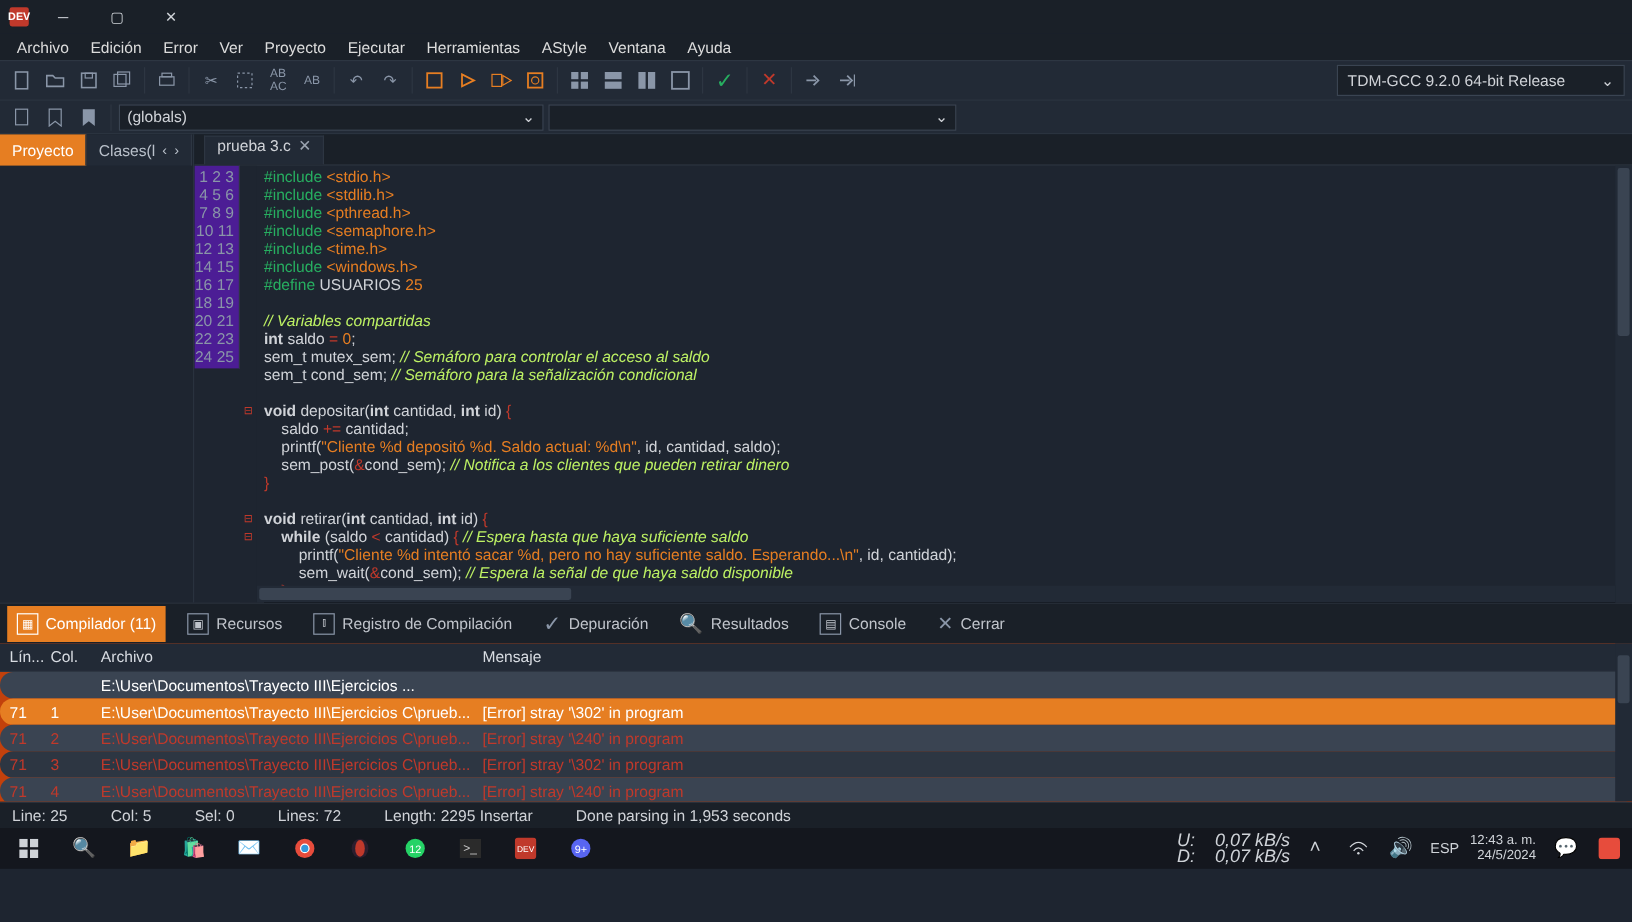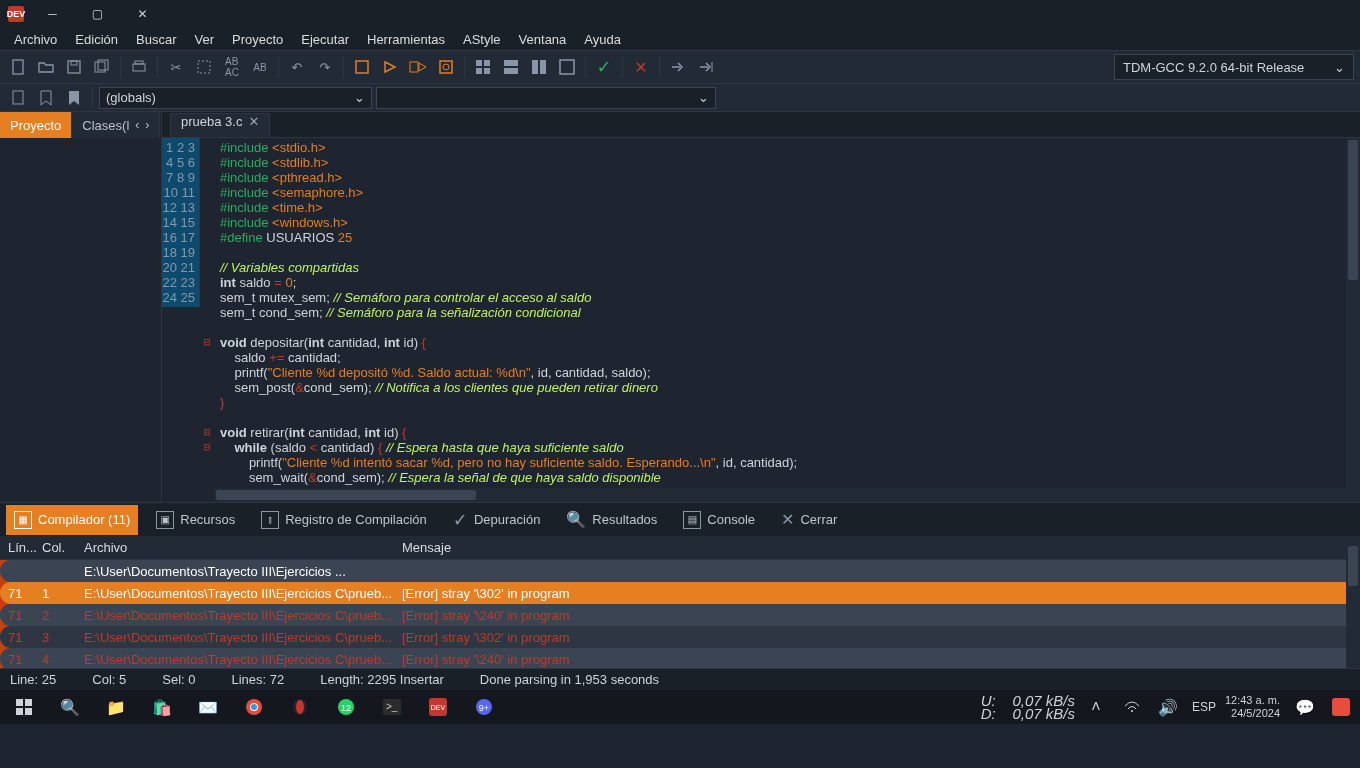--- a/index.html
+++ b/index.html
@@ -11,34 +11,34 @@
 .menubar { height:22px; background:#1a2028; display:flex; align-items:center; padding:0 6px; gap:2px; }
 .menubar .mitem { padding:2px 8px; font-size:13px; color:#dcdcdc; }
 .toolbar { height:34px; background:#222a36; border-top:1px solid #2d3642; border-bottom:1px solid #2d3642; display:flex; align-items:center; padding:0 6px; gap:4px; }
 .tbtn { width:24px; height:24px; display:flex; align-items:center; justify-content:center; color:#8a96a8; }
 .tbtn.orange { color:#e67e22; }
 .tbtn.green { color:#27ae60; }
 .tbtn.red { color:#c0392b; }
 .tbar-sep { width:1px; height:22px; background:#2d3642; margin:0 2px; }
 .compiler-select { margin-left:auto; height:26px; width:240px; background:#1a2028; border:1px solid #3a4452; color:#d0d3d8; display:flex; align-items:center; padding:0 8px; font-size:13px; justify-content:space-between; }
 .toolbar2 { height:28px; background:#222a36; border-bottom:1px solid #2d3642; display:flex; align-items:center; padding:0 6px; gap:4px; }
-.globals-sel { display:flex; align-items:center; background:#1a2028; border:1px solid #3a4452; height:22px; padding:0 6px; color:#d0d3d8; width:273px; justify-content:space-between; }
+.globals-sel { display:flex; align-items:center; background:#1a2028; border:1px solid #3a4452; height:22px; padding:0 6px; color:#d0d3d8; width:354px; justify-content:space-between; }
 .globals-sel2 { width:340px; }
 .main-row { display:flex; height:calc(100% - 28px - 22px - 34px - 28px - 210px - 22px - 34px); }
 .sidepanel { width:162px; background:#1e2530; border-right:1px solid #2d3642; }
 .sidetabs { height:26px; display:flex; align-items:center; }
 .sidetab { height:26px; padding:0 10px; display:flex; align-items:center; font-size:13px; color:#b9c0ca; background:#222a36; border-right:1px solid #2d3642; }
 .sidetab.active { background:#e67e22; color:#fff; }
 .sidetab .chev { margin-left:6px; font-size:12px; }
 .editor-area { flex:1; display:flex; flex-direction:column; background:#1e2530; }
 .file-tabs { height:26px; display:flex; align-items:center; background:#1a2028; border-bottom:1px solid #2d3642; padding-left:8px; }
 .file-tab { height:24px; padding:0 10px; display:flex; align-items:flex-start; gap:6px; background:#222a36; border:1px solid #2d3642; border-bottom:none; font-size:13px; color:#d0d3d8; }
 .file-tab .x { font-size:13px; color:#9aa3b0; }
 .code-scroll { flex:1; overflow:hidden; position:relative; font-family:Consolas,monospace; font-size:13px; line-height:15px; }
-.code-gutter { position:absolute; left:0; top:0; width:38px; background:#0c4a6e; text-align:right; padding:2px 4px 2px 0; color:#8a96a8; border-right:1px solid #2d3642; }
+.code-gutter { position:absolute; left:0; top:0; width:38px; background:#4c1d95; text-align:right; padding:2px 4px 2px 0; color:#8a96a8; border-right:1px solid #2d3642; }
 .code-fold { position:absolute; left:38px; top:0; width:14px; background:#1e2530; color:#c0392b; font-size:9px; text-align:center; padding:2px 0; }
 .code-body { position:absolute; left:52px; right:14px; top:0; padding:2px 0 2px 6px; white-space:pre; color:#d0d3d8; }
 .code-cur { background:#0a0e14; }
 .scroll-v { position:absolute; right:0; top:0; width:14px; bottom:0; background:#222a36; }
 .scroll-thumb { position:absolute; right:2px; top:2px; width:10px; height:140px; background:#3a4452; border-radius:2px; }
 .scroll-h { position:absolute; left:52px; right:14px; bottom:0; height:14px; background:#222a36; }
 .scroll-hthumb { position:absolute; left:2px; bottom:2px; height:10px; width:260px; background:#3a4452; border-radius:2px; }
 .kw { color:#d0d3d8; font-weight:bold; }
 .pp { color:#27ae60; }
 .str { color:#e67e22; }
@@ -78,21 +78,21 @@
 <div class="titlebar">
   <div class="icon">DEV</div>
   <div class="wbtn">─</div>
   <div class="wbtn">▢</div>
   <div class="wbtn">✕</div>
 </div>
 
 <div class="menubar">
   <div class="mitem">Archivo</div>
   <div class="mitem">Edición</div>
-  <div class="mitem">Buscar</div>
+  <div class="mitem">Error</div>
   <div class="mitem">Ver</div>
   <div class="mitem">Proyecto</div>
   <div class="mitem">Ejecutar</div>
   <div class="mitem">Herramientas</div>
   <div class="mitem">AStyle</div>
   <div class="mitem">Ventana</div>
   <div class="mitem">Ayuda</div>
 </div>
 
 <div class="toolbar">

